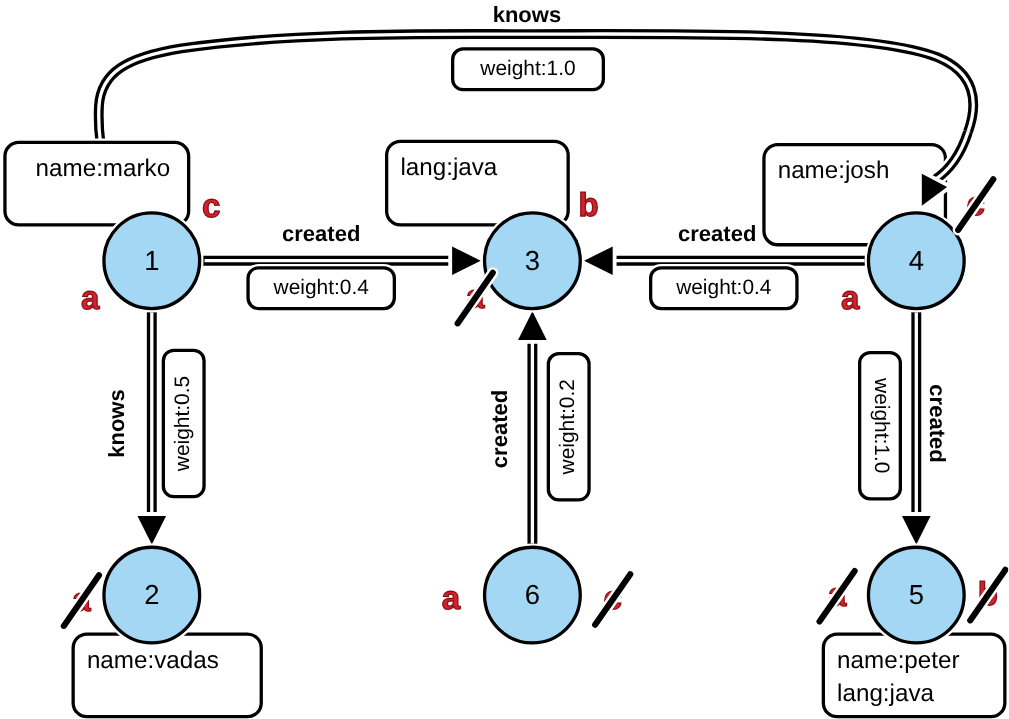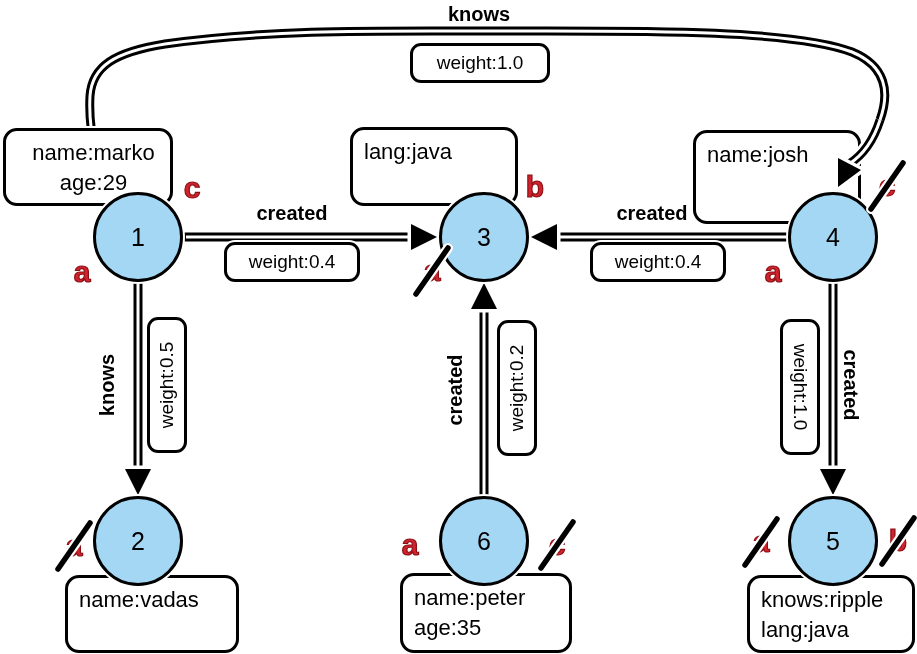--- a/index.html
+++ b/index.html
@@ -67,37 +67,32 @@
     <polygon class="ah" points="484,283 471,309 497,309"></polygon>
 
     <path class="ec" d="M833,282 L833,472"></path>
     <path class="ew" d="M833,284 L833,470"></path>
     <polygon class="ah-halo" points="833,495 820,469 846,469"></polygon>
     <polygon class="ah" points="833,495 820,469 846,469"></polygon>
   </svg>
 
   <div class="pbox" style="left:3px;top:128px;width:170px;height:78px;text-align:center;">
     <div>name:marko</div>
-    <div>age:29</div>
   </div>
   <div class="pbox" style="left:350px;top:127px;width:168px;height:79px;">
     <div>lang:java</div>
   </div>
   <div class="pbox" style="left:693px;top:130px;width:168px;height:94px;">
     <div>name:josh</div>
   </div>
   <div class="pbox" style="left:65px;top:575px;width:174px;height:78px;">
     <div>name:vadas</div>
   </div>
-  <div class="pbox" style="left:400px;top:573px;width:172px;height:80px;">
+  <div class="pbox" style="left:747px;top:575px;width:168px;height:78px;">
     <div>name:peter</div>
-    <div>age:35</div>
-  </div>
-  <div class="pbox" style="left:747px;top:575px;width:168px;height:78px;">
-    <div>knows:ripple</div>
     <div>lang:java</div>
   </div>
 
   <div class="node" style="left:93px;top:192px;">1</div>
   <div class="node" style="left:439px;top:192px;">3</div>
   <div class="node" style="left:788px;top:192px;">4</div>
   <div class="node" style="left:93px;top:496px;">2</div>
   <div class="node" style="left:439px;top:496px;">6</div>
   <div class="node" style="left:788px;top:496px;">5</div>
 

